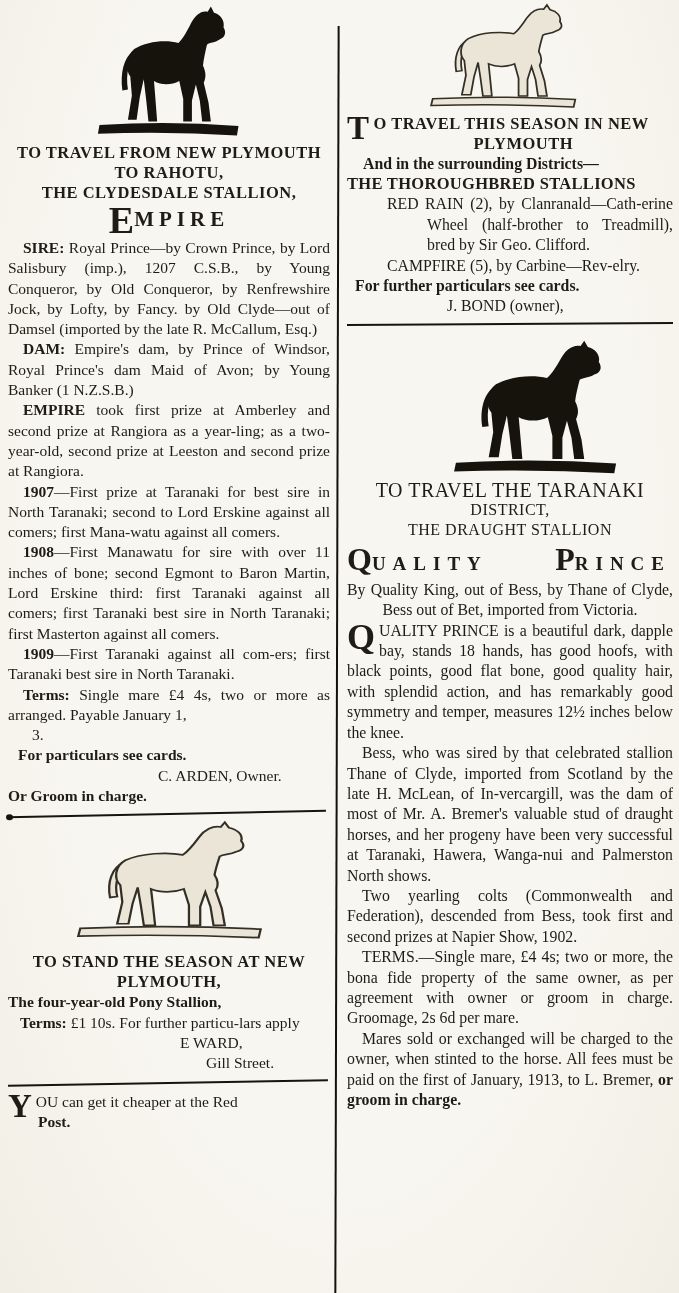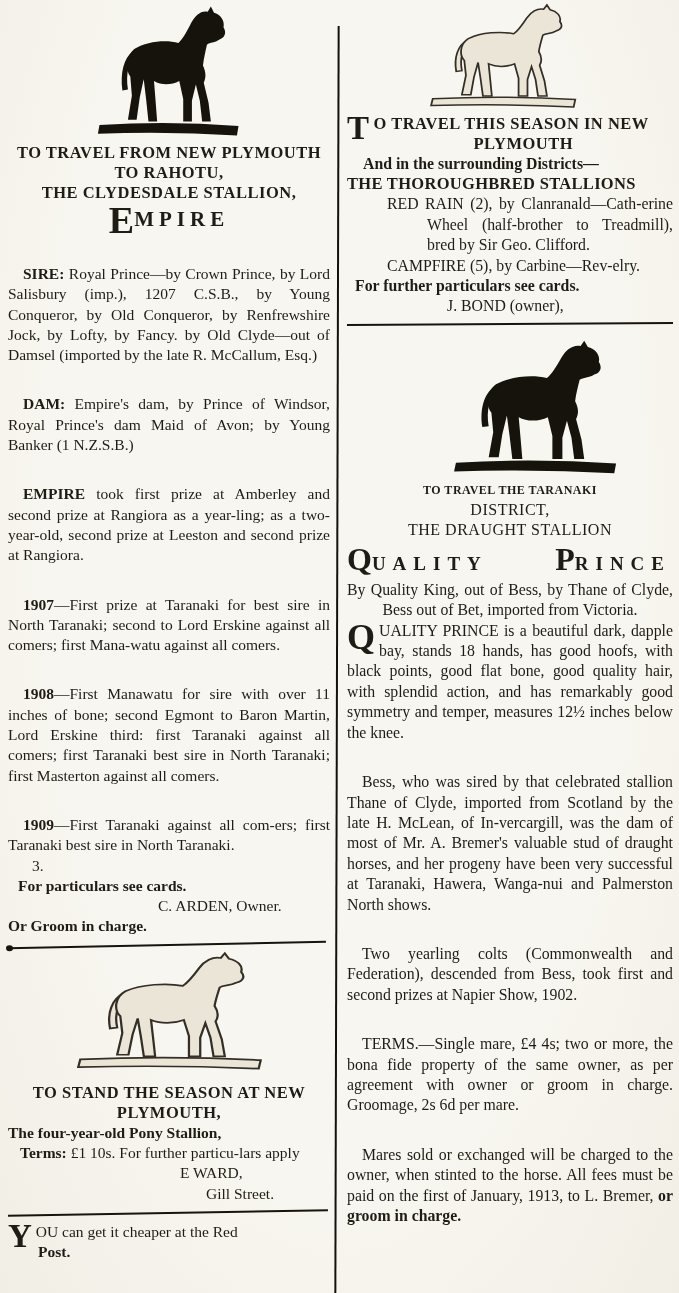--- a/index.html
+++ b/index.html
@@ -10,21 +10,21 @@
     font-family:"Liberation Serif","DejaVu Serif",serif;
   }
   .left-col{position:absolute;left:8px;top:0;width:322px;}
   .right-col{position:absolute;left:347px;top:0;width:326px;}
   .vrule{position:absolute;left:336px;top:26px;height:1267px;width:2px;background:#14110c;transform:rotate(.15deg);}
   p{margin:0;}
   .c{text-align:center;}
   .hl{font-weight:700;font-size:16.5px;line-height:20px;letter-spacing:.5px;}
   .body{font-size:15.5px;line-height:20.3px;text-align:justify;}
   .rbody{font-size:15.8px;line-height:20.4px;text-align:justify;}
-  .ind{text-indent:15px;margin-top:29px;}
+  .ind{text-indent:15px;}
   .hang{padding-left:80px;text-indent:-40px;}
   .lead{font-weight:700;}
   .dc{float:left;font-weight:700;font-size:33px;line-height:27px;margin:1px 4px 0 0;}
   .bigname{text-align:center;font-weight:700;margin:2px 0 3px;}
   .bigname .init{font-size:38px;line-height:30px;vertical-align:-7px;}
   .bigname .rest{font-size:21px;letter-spacing:5px;}
   .spreadname{display:flex;justify-content:space-between;align-items:baseline;font-weight:700;margin:1px 2px 2px 0;}
   .spreadname .init2{font-size:32px;}
   .spreadname .rest2{font-size:19px;letter-spacing:7px;}
   .rule{border-top:2px solid #17130d;height:2px;position:relative;}
@@ -67,20 +67,21 @@
       <div class="bigname">
         <span class="init">E</span><span class="rest">MPIRE</span>
       </div>
 
       <p class="body ind"><b class="lead">SIRE:</b><span> Royal Prince—by Crown Prince, by Lord Salisbury (imp.), 1207 C.S.B., by Young Conqueror, by Old Conqueror, by Renfrewshire Jock, by Lofty, by Fancy. by Old Clyde—out of Damsel (imported by the late R. McCallum, Esq.)</span></p>
       <p class="body ind"><b class="lead">DAM:</b><span> Empire's dam, by Prince of Windsor, Royal Prince's dam Maid of Avon; by Young Banker (1 N.Z.S.B.)</span></p>
       <p class="body ind"><b class="lead">EMPIRE</b><span> took first prize at Amberley and second prize at Rangiora as a year-ling; as a two-year-old, second prize at Leeston and second prize at Rangiora.</span></p>
       <p class="body ind"><span class="lead">1907</span><span>—First prize at Taranaki for best sire in North Taranaki; second to Lord Erskine against all comers; first Mana-watu against all comers.</span></p>
       <p class="body ind"><span class="lead">1908</span><span>—First Manawatu for sire with over 11 inches of bone; second Egmont to Baron Martin, Lord Erskine third: first Taranaki against all comers; first Taranaki best sire in North Taranaki; first Masterton against all comers.</span></p>
       <p class="body ind"><span class="lead">1909</span><span>—First Taranaki against all com-ers; first Taranaki best sire in North Taranaki.</span></p>
+      <p class="body ind"><b>Terms:</b><span> Single mare £4 4s, two or more as arranged.  Payable January 1,</span></p>
       <p class="body mlsm">3.</p>
       <p class="body" style="text-indent:10px;font-weight:700">For particulars see cards.</p>
       <p class="body sig-r">C. ARDEN, Owner.</p>
       <p class="body" style="font-weight:700">Or Groom in charge.</p>
     </div>
 
     <div class="rule dot" style="margin:7px 0 0;width:318px;transform:rotate(-1.2deg)"></div>
 
     <svg class="horse sketch" style="margin:3px 0 0 60px" width="205" height="120" viewBox="0 0 200 155" preserveAspectRatio="none">
         <use href="#horse-shape"></use>
@@ -121,21 +122,21 @@
       <p class="rbody" style="padding-left:100px">J. BOND (owner),</p>
     </div>
 
     <div class="rule" style="margin:6px 0 0;width:326px;transform:rotate(-.35deg)"></div>
 
     <svg class="horse solid" style="margin:11px 0 0 98px" width="182" height="138" viewBox="0 0 200 155" preserveAspectRatio="none">
         <use href="#horse-shape"></use>
       </svg>
 
     <div style="margin-top:4px">
-      <p class="hl c" style="font-weight:700;font-size:12px">TO TRAVEL THE TARANAKI</p>
+      <p class="hl c" style="font-weight:400;font-size:20px">TO TRAVEL THE TARANAKI</p>
       <p class="hl c" style="font-weight:400;font-size:16px">DISTRICT,</p>
       <p class="hl c" style="font-weight:400;font-size:16px">THE DRAUGHT STALLION</p>
       <div class="spreadname">
         <span><span class="init2">Q</span><span class="rest2">UALITY</span></span>
         <span><span class="init2">P</span><span class="rest2">RINCE</span></span>
       </div>
       <p class="rbody" style="text-align-last:center">By Quality King, out of Bess, by Thane of Clyde, Bess out of Bet, imported from Victoria.</p>
       <p class="rbody"><span class="dc" style="font-size:36px;line-height:30px">Q</span><span>UALITY PRINCE is a beautiful dark, dapple bay, stands 18 hands, has good hoofs, with black points, good flat bone, good quality hair, with splendid action, and has remarkably good symmetry and temper, measures 12½ inches below the knee.</span></p>
       <p class="rbody ind">Bess, who was sired by that celebrated stallion Thane of Clyde, imported from Scotland by the late H. McLean, of In-vercargill, was the dam of most of Mr. A. Bremer's valuable stud of draught horses, and her progeny have been very successful at Taranaki, Hawera, Wanga-nui and Palmerston North shows.</p>
       <p class="rbody ind">Two yearling colts (Commonwealth and Federation), descended from Bess, took first and second prizes at Napier Show, 1902.</p>

